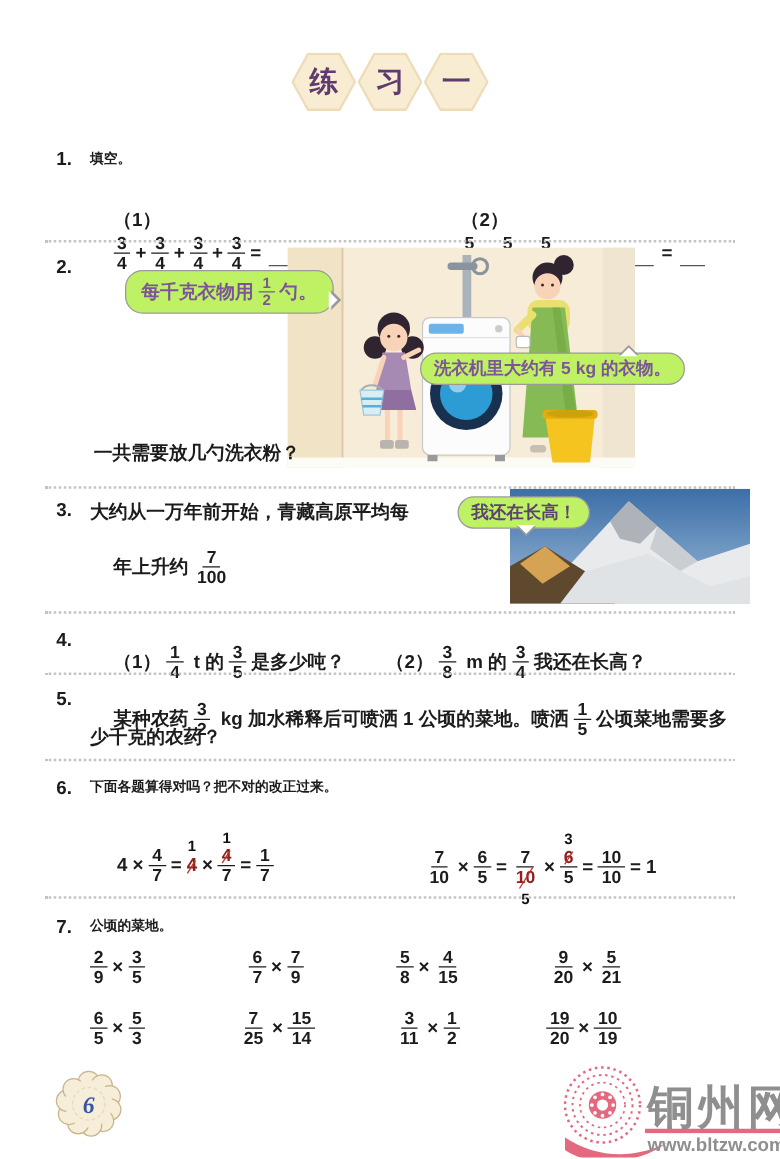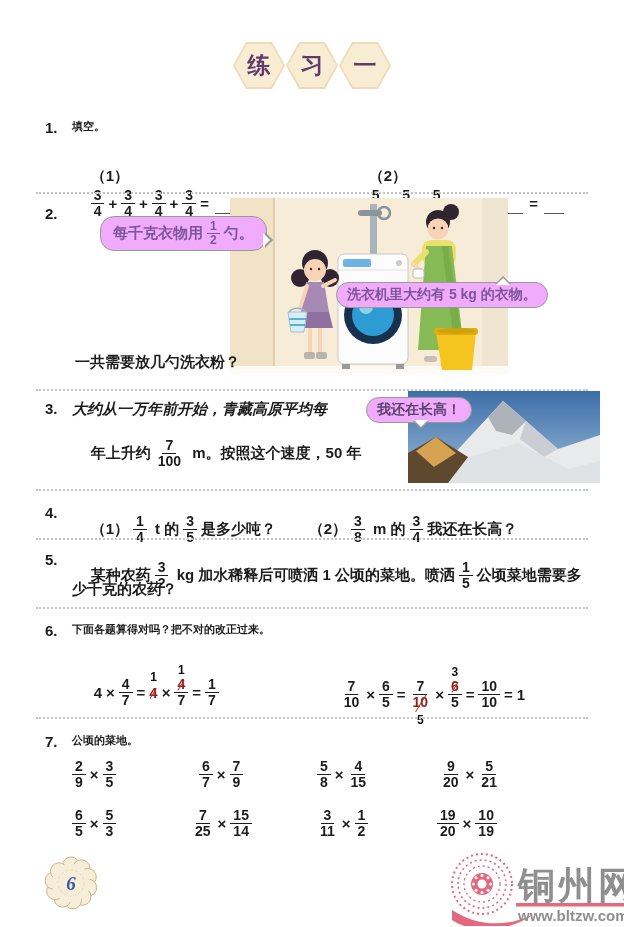--- a/index.html
+++ b/index.html
@@ -23,21 +23,21 @@
   .frac .fd{padding:0 3px;}
   .fracwrap{position:relative;display:inline-flex;}
   .note-top{position:absolute;top:-14px;left:50%;transform:translateX(-50%);font-size:12px;color:#111;}
   .note-bottom{position:absolute;bottom:-16px;left:50%;transform:translateX(-50%);font-size:12px;color:#111;}
   .crossed{color:#8d2020;position:relative;display:inline-block;}
   .crossed::after{content:"";position:absolute;left:-2px;right:-2px;top:50%;border-top:1.6px solid #c43023;
                   transform:rotate(-58deg);}
   .numxwrap{position:relative;display:inline-block;margin:0 2px;}
   .blank{display:inline-block;width:20px;height:12px;border-bottom:1.4px solid #555;margin:0 4px;transform:translateY(4px);}
   
-  .bubble{position:absolute;background:#f0abfc;border:1.4px solid #9a9a9a;border-radius:14px;
+  .bubble{position:absolute;background:#bef264;border:1.4px solid #9a9a9a;border-radius:14px;
           padding:3px 10px;color:#7d5598;font-weight:600;font-size:14px;display:inline-flex;
           align-items:center;white-space:nowrap;z-index:5;}
   .bubble .frac{font-size:12px;}
   .tail-r::before{content:"";position:absolute;right:-15px;bottom:2px;border:8px solid transparent;border-left-color:#9a9a9a;}
   .tail-r::after{content:"";position:absolute;right:-11px;bottom:3px;border:7px solid transparent;border-left-color:#fff;}
   .tail-u::before{content:"";position:absolute;top:-15px;right:36px;border:8px solid transparent;border-bottom-color:#9a9a9a;}
   .tail-u::after{content:"";position:absolute;top:-12px;right:37px;border:7px solid transparent;border-bottom-color:#fff;}
   .tail-d::before{content:"";position:absolute;bottom:-15px;left:46px;border:8px solid transparent;border-top-color:#9a9a9a;}
   .tail-d::after{content:"";position:absolute;bottom:-12px;left:47px;border:7px solid transparent;border-top-color:#fff;}
   .textline{position:absolute;font-size:15px;font-weight:600;white-space:pre;}
@@ -158,23 +158,23 @@
       </span>
   </div>
   <div class="bubble tail-u" style="left:336px;top:282px;">
     <span>洗衣机里大约有 5 kg 的衣物。</span>
   </div>
   <div class="textline" style="top:353px;left:75px;">一共需要放几勺洗衣粉？</div>
 
   <div class="divider" style="top:389px;"></div>
 
   <div class="qnum" style="top:400px;">3.</div>
-  <div class="textline" style="top:400px;left:72px;font-style:italic;">大约从一万年前开始，青藏高原平均每</div>
+  <div class="textline" style="top:400px;left:72px;">大约从一万年前开始，青藏高原平均每</div>
   <div class="textline" style="top:421px;left:72px;">
-    <span class="expr"><span class="mtxt">年上升约</span><span class="fracwrap"><span class="frac"><span class="fn"><span>7</span></span><span class="fd"><span>100</span></span></span></span><span class="mtxt"> m。按照这个速度，50 年</span></span>
+    <span class="expr"><span class="mtxt">年上升约</span><span class="fracwrap"><span class="frac"><span class="fn"><span>7</span></span><span class="fd"><span>100</span></span></span></span></span>
   </div>
 
   <div style="position:absolute;left:408px;top:391px;width:192px;height:92px;">
     <svg width="192" height="92" viewBox="0 0 192 92">
       <defs>
         <linearGradient id="sky" x1="0" y1="0" x2="0" y2="1">
           <stop offset="0" stop-color="#3c6ea8"></stop>
             <stop offset="1" stop-color="#9dbcd8"></stop>
         </linearGradient>
       </defs>

